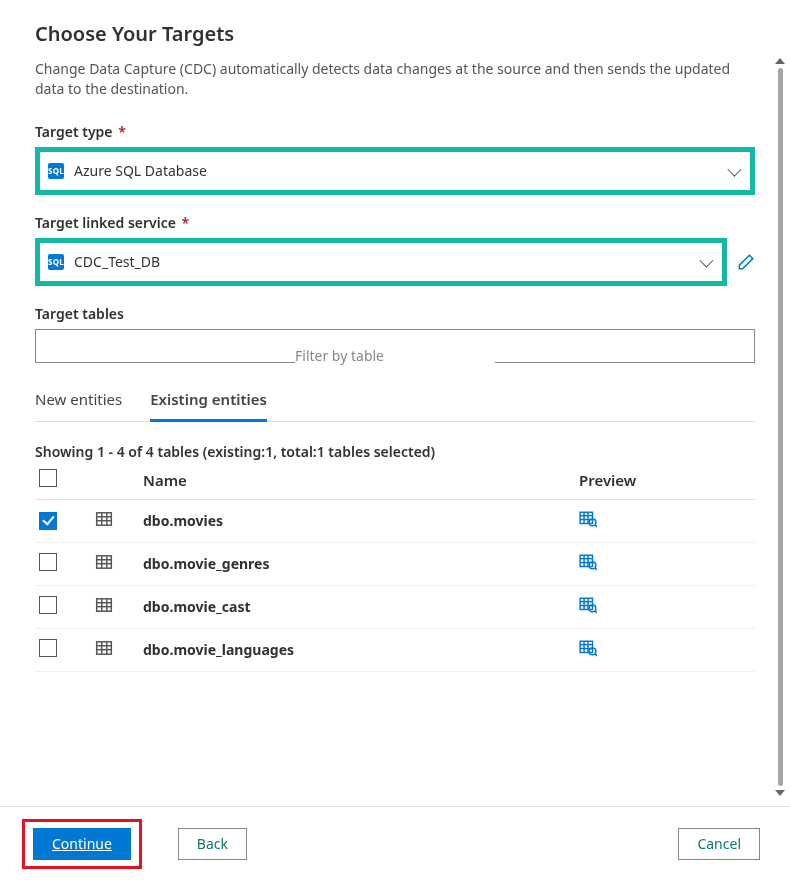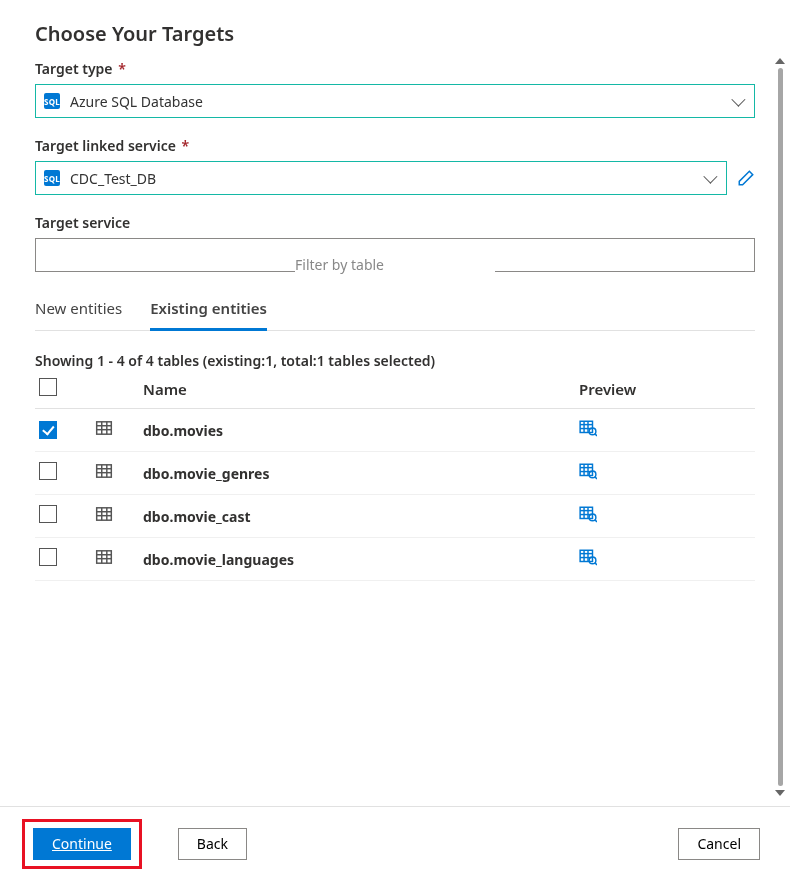--- a/index.html
+++ b/index.html
@@ -64,22 +64,22 @@
     .req { color: #a4262c; margin-left: 2px; }
     .select-wrap {
       display: flex;
       align-items: center;
       gap: 10px;
     }
     .select {
       flex: 1;
       display: flex;
       align-items: center;
-      border: 1px solid #14b8a6;
-      height: 34px;
+      border: 5px solid #14b8a6;
+      height: 48px;
       padding: 0 8px;
       cursor: pointer;
       background: #fff;
     }
     .select .sql-icon {
       width: 16px; height: 16px;
       background: #0078d4;
       color: #fff;
       font-size: 8px;
       font-weight: bold;
@@ -205,35 +205,36 @@
       justify-content: center;
     }
     .btn-primary {
       background: #0078d4;
       color: #fff;
       border: 1px solid #0078d4;
       text-decoration: underline;
     }
     .btn-default {
       background: #fff;
-      color: #000000;
+      color: #0f766e;
       border: 1px solid #8a8886;
     }
     .footer-spacer { flex: 1; }
     .highlight-box {
       border: 3px solid #e81123;
       padding: 6px 8px;
       margin-left: -8px;
     }
   </style>
 </head>
 <body>
 
 <div class="panel">
   <h1>Choose Your Targets</h1>
+  <p class="description">Change Data Capture (CDC) automatically detects data changes at the source and then sends the updated data to the destination.</p>
 
   <div class="field-group">
     <label class="field-label">
       <span>Target type</span>
       <span class="req">*</span>
     </label>
     <div class="select-wrap">
       <div class="select">
         <span class="sql-icon">SQL</span>
         <span class="select-value">Azure SQL Database</span>
@@ -255,21 +256,21 @@
       </div>
       <span class="edit-icon">
         <svg viewBox="0 0 16 16" fill="none" stroke="currentColor" stroke-width="1.3">
             <path d="M11 2 L14 5 L5 14 L2 14 L2 11 Z"></path>
           </svg>
       </span>
     </div>
   </div>
 
   <div class="field-group">
-    <label class="field-label">Target service</label>
+    <label class="field-label">Target tables</label>
     <div class="filter-input">
       <svg viewBox="0 0 16 16" fill="none" stroke="currentColor" stroke-width="1.4">
           <circle cx="7" cy="7" r="5"></circle>
           <line x1="11" y1="11" x2="15" y2="15"></line>
         </svg>
       <input type="text" placeholder="Filter by table" style="">
     </div>
   </div>
 
   <div class="tabs">

